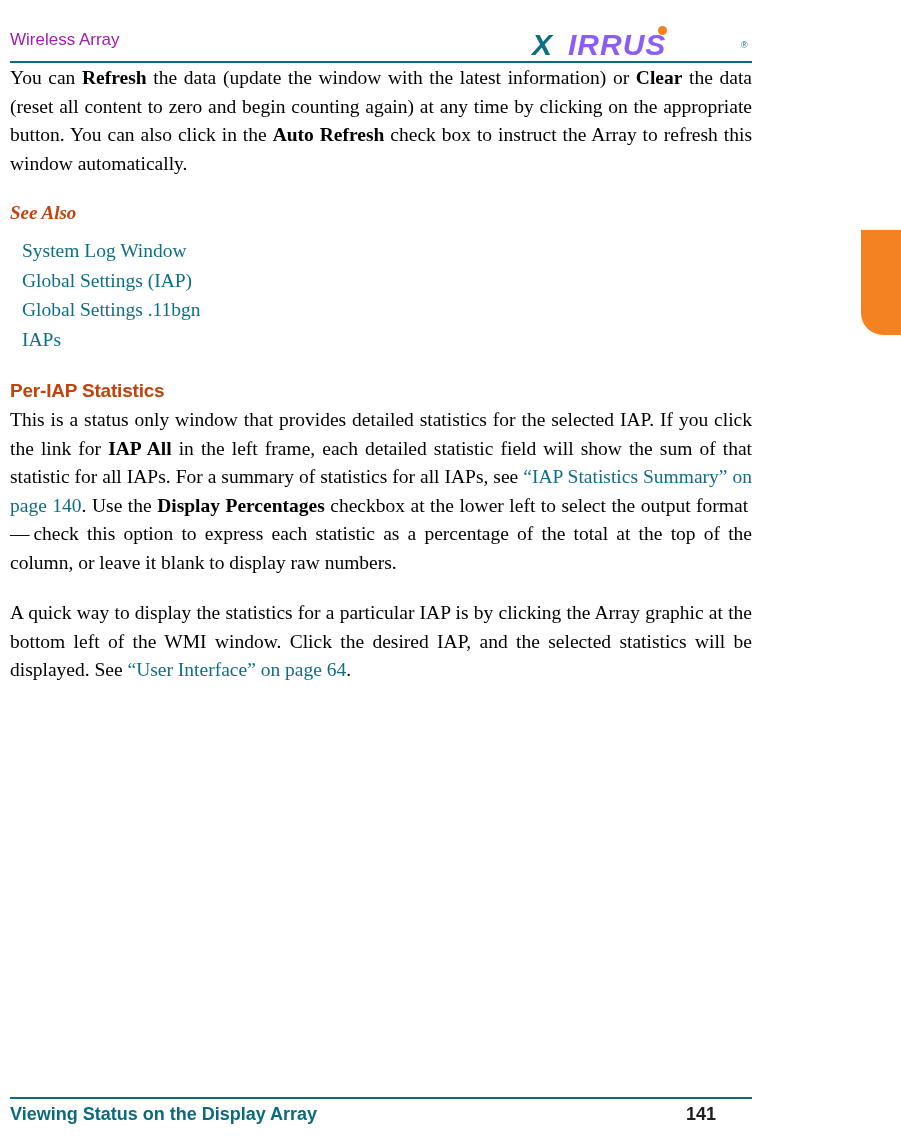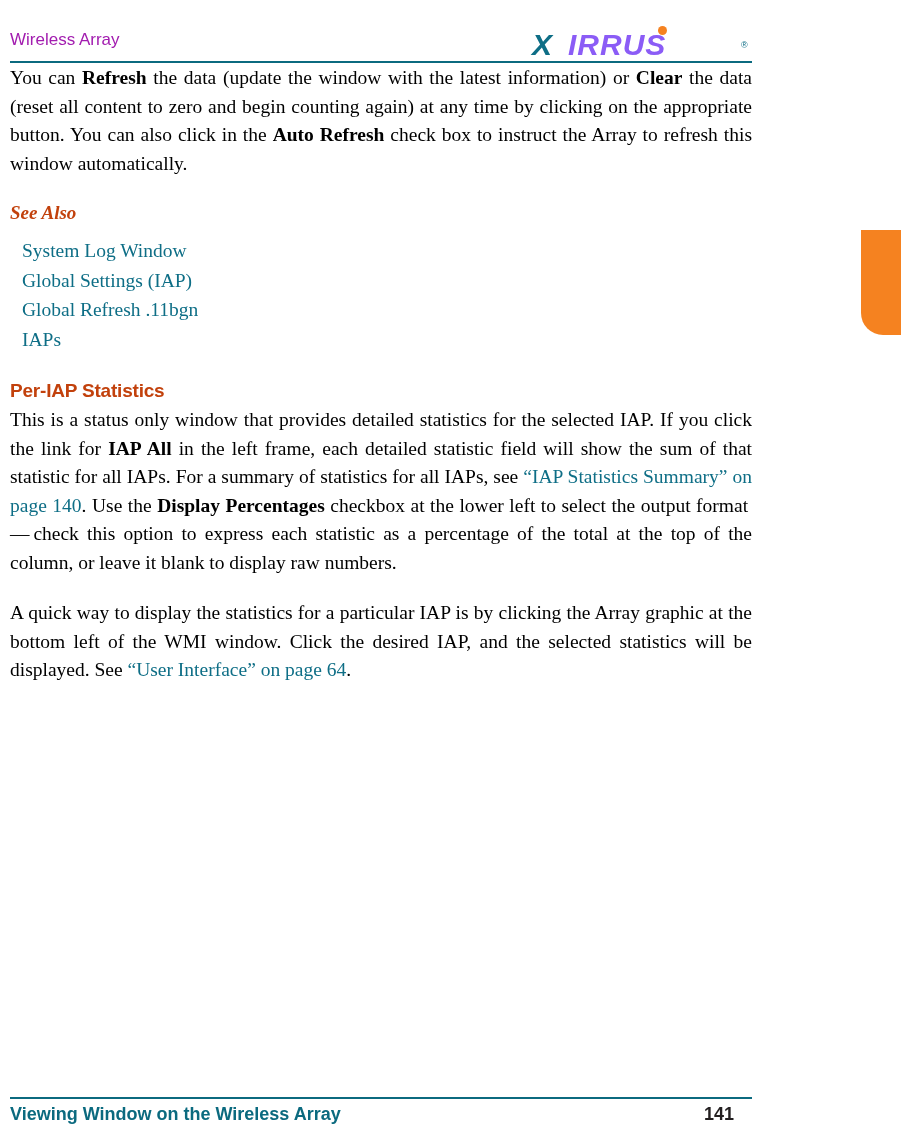--- a/index.html
+++ b/index.html
@@ -172,21 +172,21 @@
     font-family: "Liberation Sans", sans-serif;
     font-weight: bold;
     font-size: 18px;
     color: #0b6a7f;
   }
   .footer-page {
     position: absolute;
     left: 686px;
     top: 1104px;
     width: 66px;
-    text-align: center;
+    text-align: left;
     font-family: "Liberation Sans", sans-serif;
     font-weight: bold;
     font-size: 18px;
     color: #231f20;
   }
 </style>
 </head>
 <body>
 
 <div class="page">
@@ -206,29 +206,29 @@
 
   <div class="content">
 
     <p class="body"><span>You can </span><span class="b">Refresh</span><span> the data (update the window with the latest information) or </span><span class="b">Clear</span><span> the data (reset all content to zero and begin counting again) at any time by clicking on the appropriate button. You can also click in the </span><span class="b">Auto Refresh</span><span> check box to instruct the Array to refresh this window automatically.</span></p>
 
     <h4 class="see-also">See Also</h4>
 
     <ul class="links">
       <li>System Log Window</li>
       <li>Global Settings (IAP)</li>
-      <li>Global Refresh .11bgn</li>
+      <li>Global Settings .11bgn</li>
       <li>IAPs</li>
     </ul>
 
     <h3 class="section">Per-IAP Statistics</h3>
 
     <p class="body"><span>This is a status only window that provides detailed statistics for the selected IAP. If you click the link for </span><span class="b">IAP All</span><span> in the left frame, each detailed statistic field will show the sum of that statistic for all IAPs. For a summary of statistics for all IAPs, see </span><span class="link-serif">“IAP Statistics Summary” on page 140</span><span>. Use the </span><span class="b">Display Percentages</span><span> checkbox at the lower left to select the output format — check this option to express each statistic as a percentage of the total at the top of the column, or leave it blank to display raw numbers.</span></p>
 
     <p class="body spaced"><span>A quick way to display the statistics for a particular IAP is by clicking the Array graphic at the bottom left of the WMI window. Click the desired IAP, and the selected statistics will be displayed. See </span><span class="link-serif">“User Interface” on page 64</span><span>.</span></p>
 
   </div>
 
   <div class="footer-rule"></div>
-  <div class="footer-left">Viewing Window on the Wireless Array</div>
+  <div class="footer-left">Viewing Status on the Display Array</div>
   <div class="footer-page">141</div>
 
 </div>
 
 </body></html>

